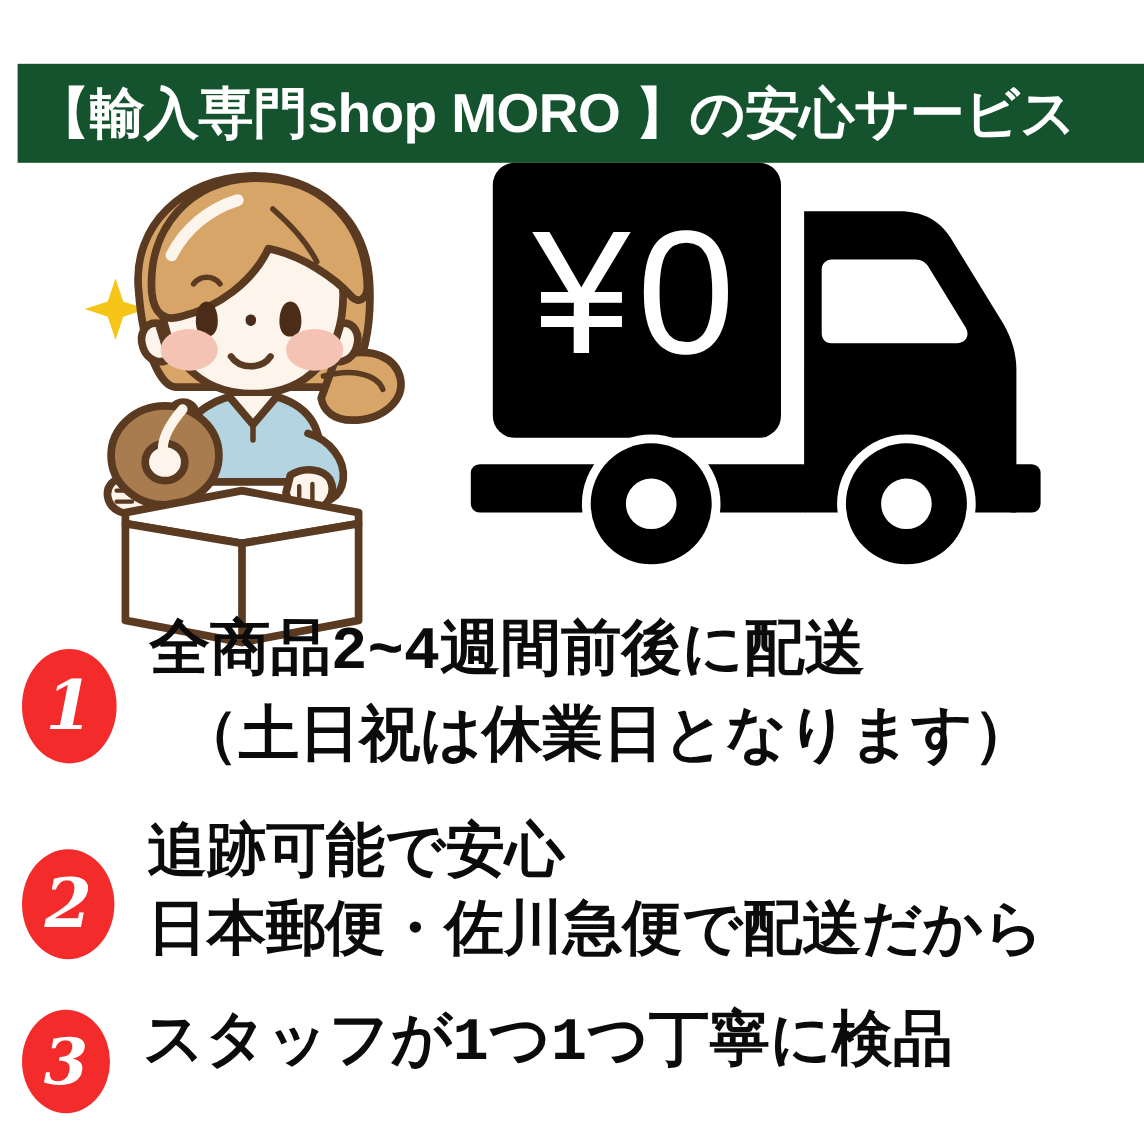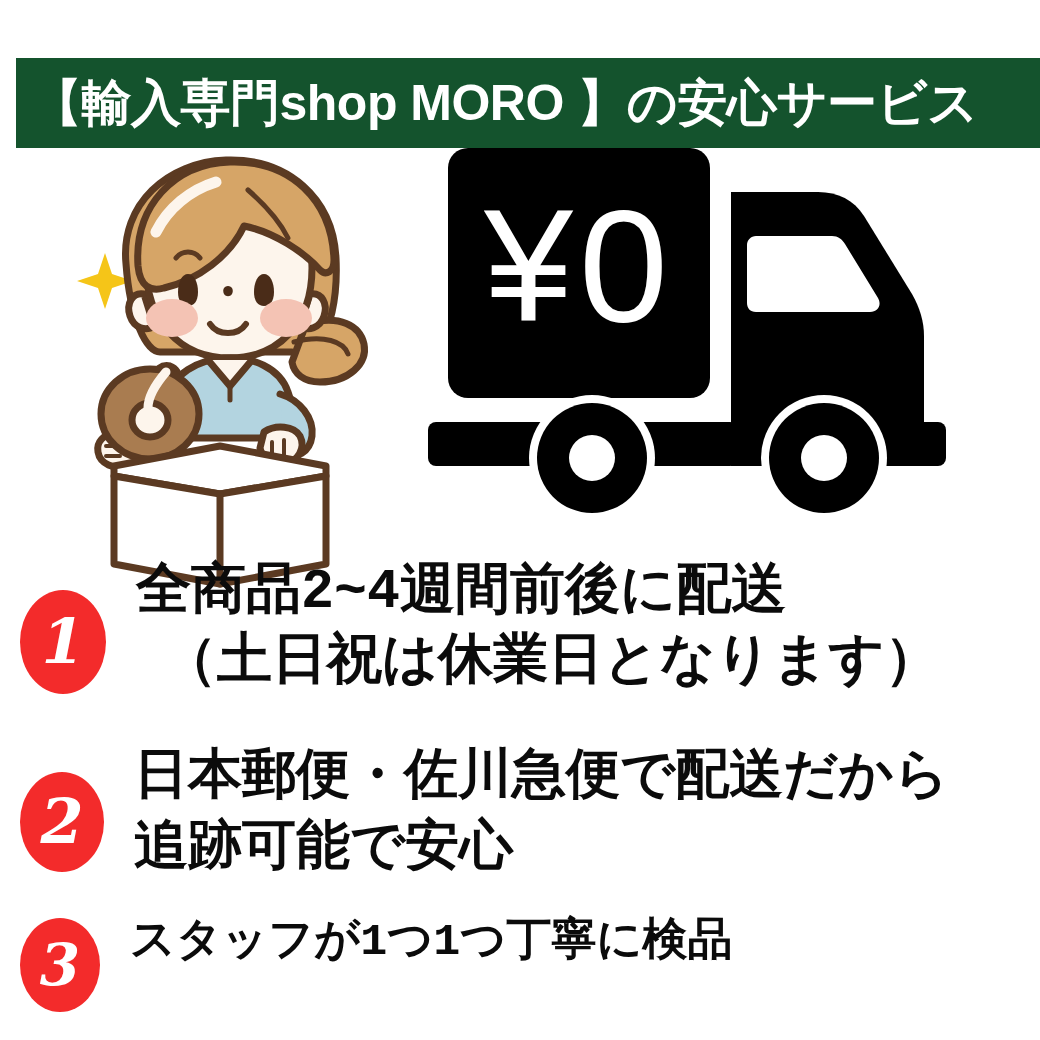--- a/index.html
+++ b/index.html
@@ -116,25 +116,25 @@
   .feature-text {
     flex: 1 1 auto;
     padding-left: 30px;
     color: #0b0b0b;
     font-family: Liberation Mono, monospace;
     font-weight: 700;
     font-size: 55px;
     line-height: 1.28;
     letter-spacing: 0px;
   }
-  .feature-text .line2-indent { padding-left: 26px; display: block; }
+  .feature-text .line2-indent { padding-left: 26px; display: block; margin-top: 8px; }
   .feature-text .line { display: block; white-space: nowrap; }
 
   .feature-row.r2 .feature-text { font-size: 54px; line-height: 1.32; }
-  .feature-row.r3 .feature-text { font-size: 45px; line-height: 1.2; padding-top: 4px; }
+  .feature-row.r3 .feature-text { font-size: 55px; line-height: 1.2; padding-top: 4px; }
 
   svg { display: block; overflow: visible; }
 </style>
 </head>
 <body>
 
 <div class="page">
 
   <div class="header-banner">
     <div class="header-title">【輸入専門shop MORO 】の安心サービス</div>
@@ -263,22 +263,22 @@
         <span class="line">全商品2~4週間前後に配送</span>
         <span class="line line2-indent">（土日祝は休業日となります）</span>
       </div>
     </div>
 
     <div class="feature-row r2">
       <div class="badge">
         <span>2</span>
       </div>
       <div class="feature-text">
+        <span class="line">追跡可能で安心</span>
         <span class="line">日本郵便・佐川急便で配送だから</span>
-        <span class="line">追跡可能で安心</span>
       </div>
     </div>
 
     <div class="feature-row r3">
       <div class="badge">
         <span>3</span>
       </div>
       <div class="feature-text">
         <span class="line">スタッフが1つ1つ丁寧に検品</span>
       </div>

